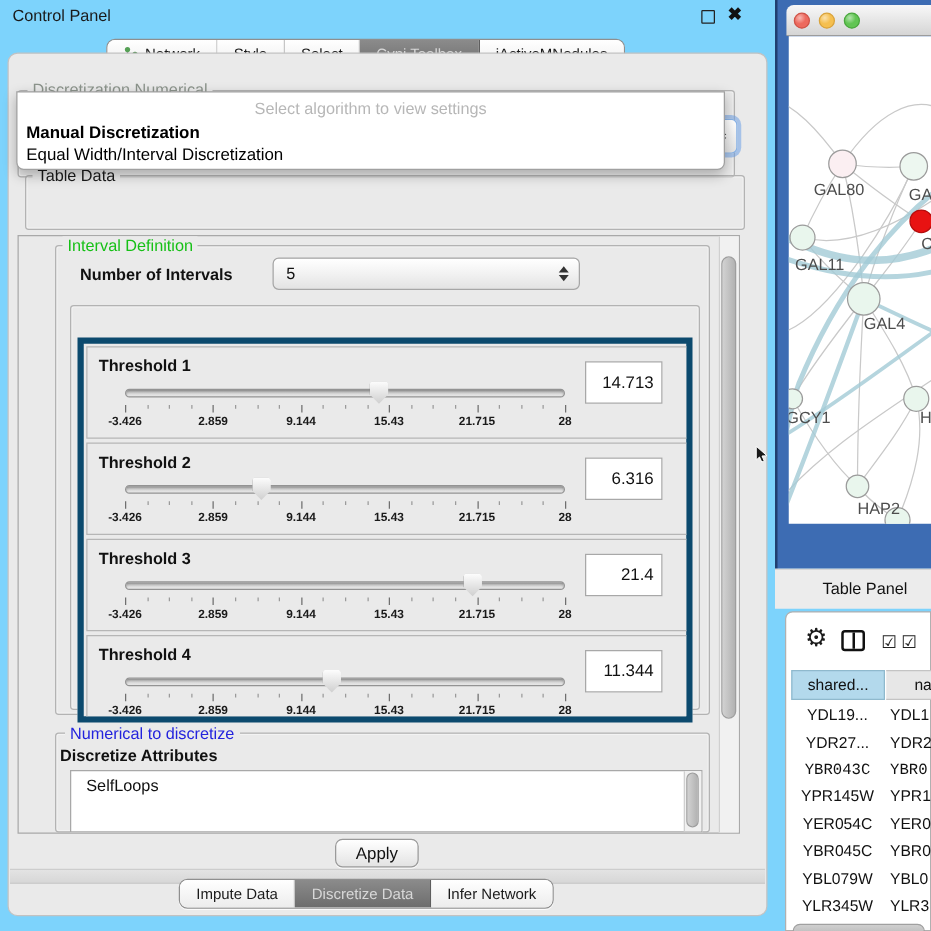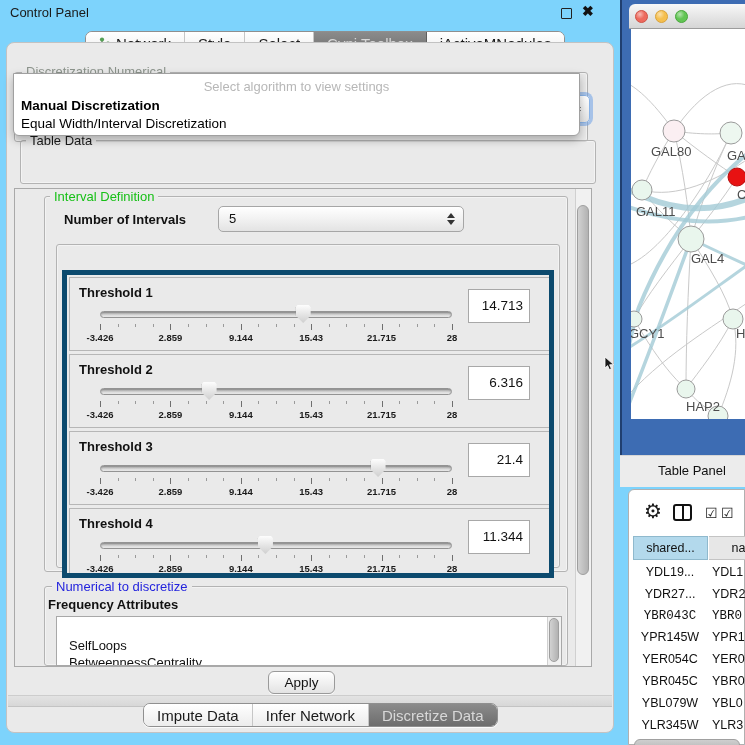--- a/index.html
+++ b/index.html
@@ -8,21 +8,21 @@
         font-family:"Liberation Sans",sans-serif;font-size:13px;color:#111;background:#7dd3fc;}
   .abs{position:absolute;}
 
   
   .cp-title{left:10px;top:5px;font-size:13px;color:#1a1a1a;}
   .float-btn{left:561px;top:8px;width:11px;height:11px;border:1.5px solid #222;border-radius:1px;}
   .close-btn{left:582px;top:3px;font-size:14px;font-weight:bold;color:#111;}
 
   .seg{display:flex;height:25px;border:1px solid #8f8f8f;border-radius:7px;overflow:hidden;
        background:#fdfdfd;box-shadow:0 1px 0 rgba(255,255,255,.8);}
-  .seg-tab{display:flex;align-items:center;gap:5px;padding:0 13px;line-height:23px;font-size:15px;
+  .seg-tab{display:flex;align-items:center;gap:5px;padding:0 13px;line-height:23px;font-size:12px;
        background:linear-gradient(#ffffff,#ececec);border-right:1px solid #c6c6c6;color:#1a1a1a;white-space:nowrap;}
   .seg-tab:last-child{border-right:none;}
   .seg-tab.selected{background:linear-gradient(#8b8b8b,#6d6d6d);color:#d8d8d8;border-right-color:#5e5e5e;}
 
   .outer-panel{left:6px;top:42px;width:608px;height:691px;background:#eaeaea;
        border:1px solid #c2c2c2;border-radius:8px;}
   .footer-band{left:8px;top:695px;width:604px;height:12px;background:linear-gradient(#e3e3e3,#d7d7d7);
        border-top:1px solid #cdcdcd;border-bottom:1px solid #c3c3c3;}
 
   
@@ -321,38 +321,37 @@
             <div class="tick-label" style="left: 382px;">28</div>
           </div>
     <div class="thumb" style="left: 187.938px;"></div>
     <div class="v-box">11.344</div>
   </div>
       </div>
 </div>
 
 <div class="abs group" style="left:44px;top:586px;width:524px;height:80px;"></div>
 <div class="gtitle" style="left:52px;top:579px;color:#2323dd;">Numerical to discretize</div>
-<div class="abs" style="left:48px;top:597px;font-weight:bold;font-size:13px;">Frequency Attributes</div>
+<div class="abs" style="left:48px;top:597px;font-weight:bold;font-size:13px;">Discretize Attributes</div>
 <div class="abs attr-list" id="attr-list">
-      <div class="attr-item" style="padding-top: 20px;">SelfLoops</div>
-      <div class="attr-item">BetweennessCentrality</div>
+      <div class="attr-item" style="padding-top: 3px;">SelfLoops</div>
     </div>
 <div class="abs vtrack" style="left:547px;top:617px;width:14px;height:48px;"></div>
 <div class="abs vthumb" style="left:549px;top:618px;width:10px;height:44px;"></div>
 
 <div class="abs push-btn" style="left:268px;top:671px;width:67px;height:23px;line-height:21px;">Apply</div>
 <div class="abs seg" style="left:143px;top:703px;height:24px;" id="bottom-tabs">
       <div class="seg-tab">
         <span>Impute Data</span>
       </div>
-      <div class="seg-tab">
-        <span>Infer Network</span>
-      </div>
       <div class="seg-tab selected">
         <span>Discretize Data</span>
+      </div>
+      <div class="seg-tab">
+        <span>Infer Network</span>
       </div>
     </div>
 
 <svg class="abs cursor" style="left:604px;top:356px;" width="12" height="15">
   <polygon points="1,1 1,12 3.6,9.6 5.4,13.6 7.4,12.7 5.6,8.8 9.6,8.6" fill="#1a1a1a" stroke="#fff" stroke-width="0.8"></polygon>
 </svg>
 
 <div class="abs net-frame"></div>
 <div class="abs net-titlebar">
   <span class="light" style="left: 6px; border: 1px solid rgb(207, 83, 71); background: radial-gradient(circle at 35% 30%, rgba(255, 255, 255, 0.533), transparent 45%), rgb(237, 106, 94);" id="light-red"></span>

